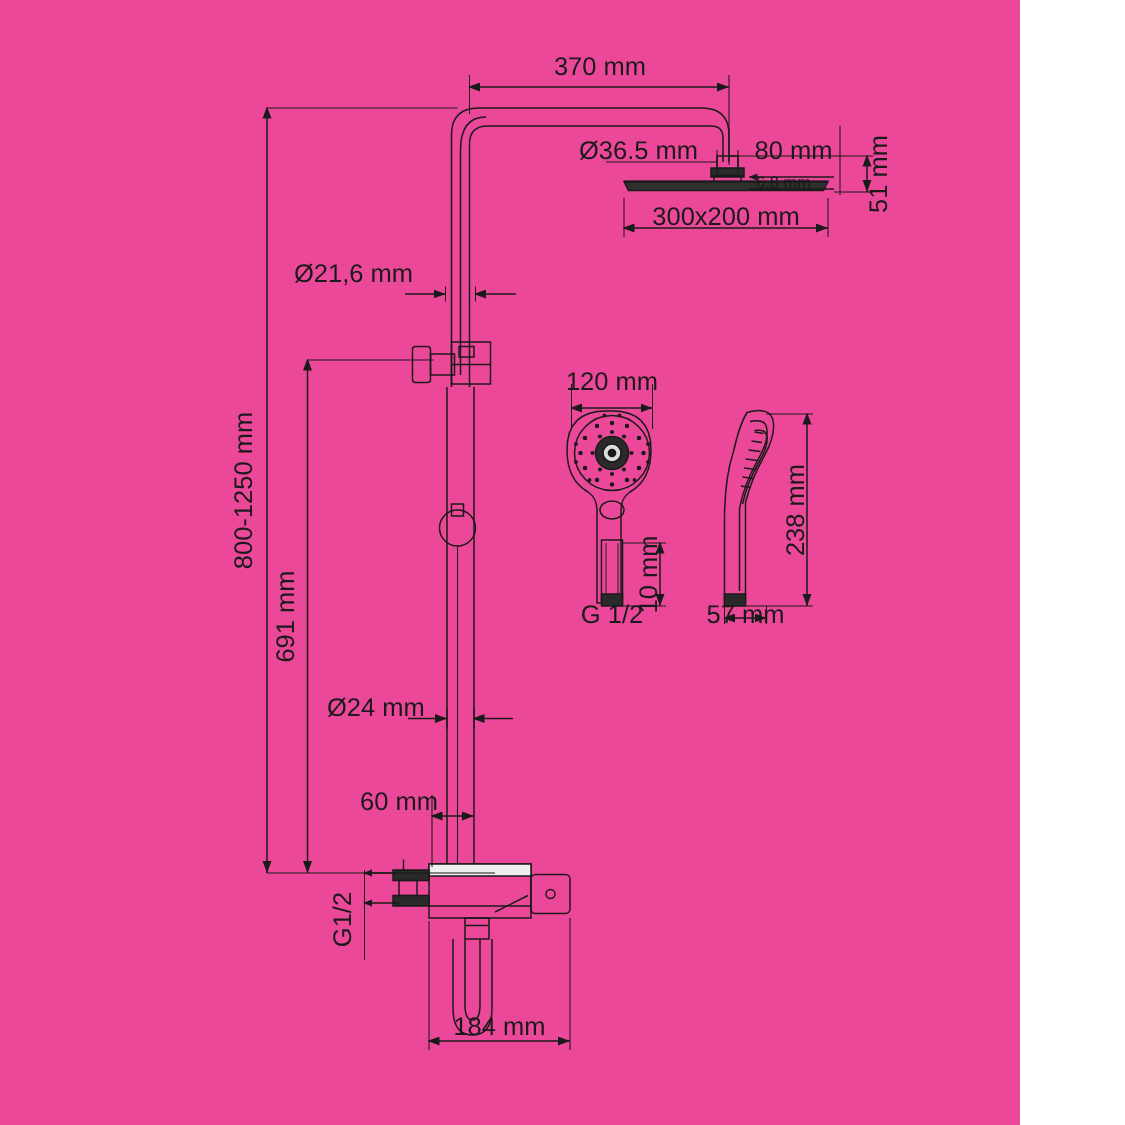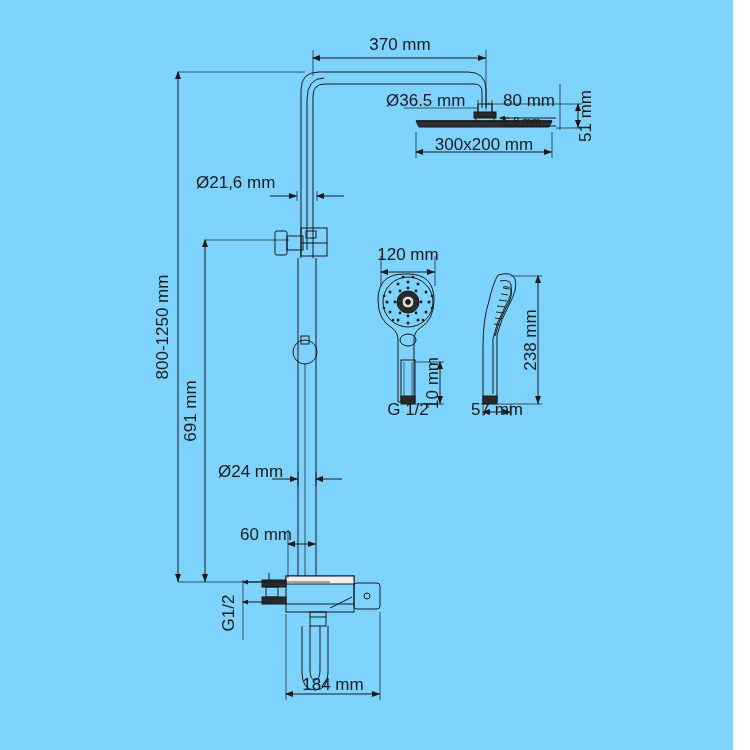--- a/index.html
+++ b/index.html
@@ -1,17 +1,17 @@
 <!DOCTYPE html>
 <html><head>
 <meta charset="utf-8">
 <style>
   html,body{margin:0;padding:0;background:#ffffff;}
   body{width:750px;height:750px;font-family:"Liberation Sans",sans-serif;}
-  #sheet{position:relative;width:733px;height:750px;background:#7dd3fc;overflow:hidden;}
+  #sheet{position:relative;width:680px;height:750px;background:#ec4899;overflow:hidden;}
   svg{display:block;}
   .dimtext{font-family:"Liberation Sans",sans-serif;font-size:17px;fill:#1a1a1a;}
   .dimtext-sm{font-family:"Liberation Sans",sans-serif;font-size:11px;fill:#1a1a1a;}
 </style>
 </head>
 <body>
 
 <div id="sheet">
 <svg width="750" height="750" viewBox="0 0 750 750">
   <defs>

